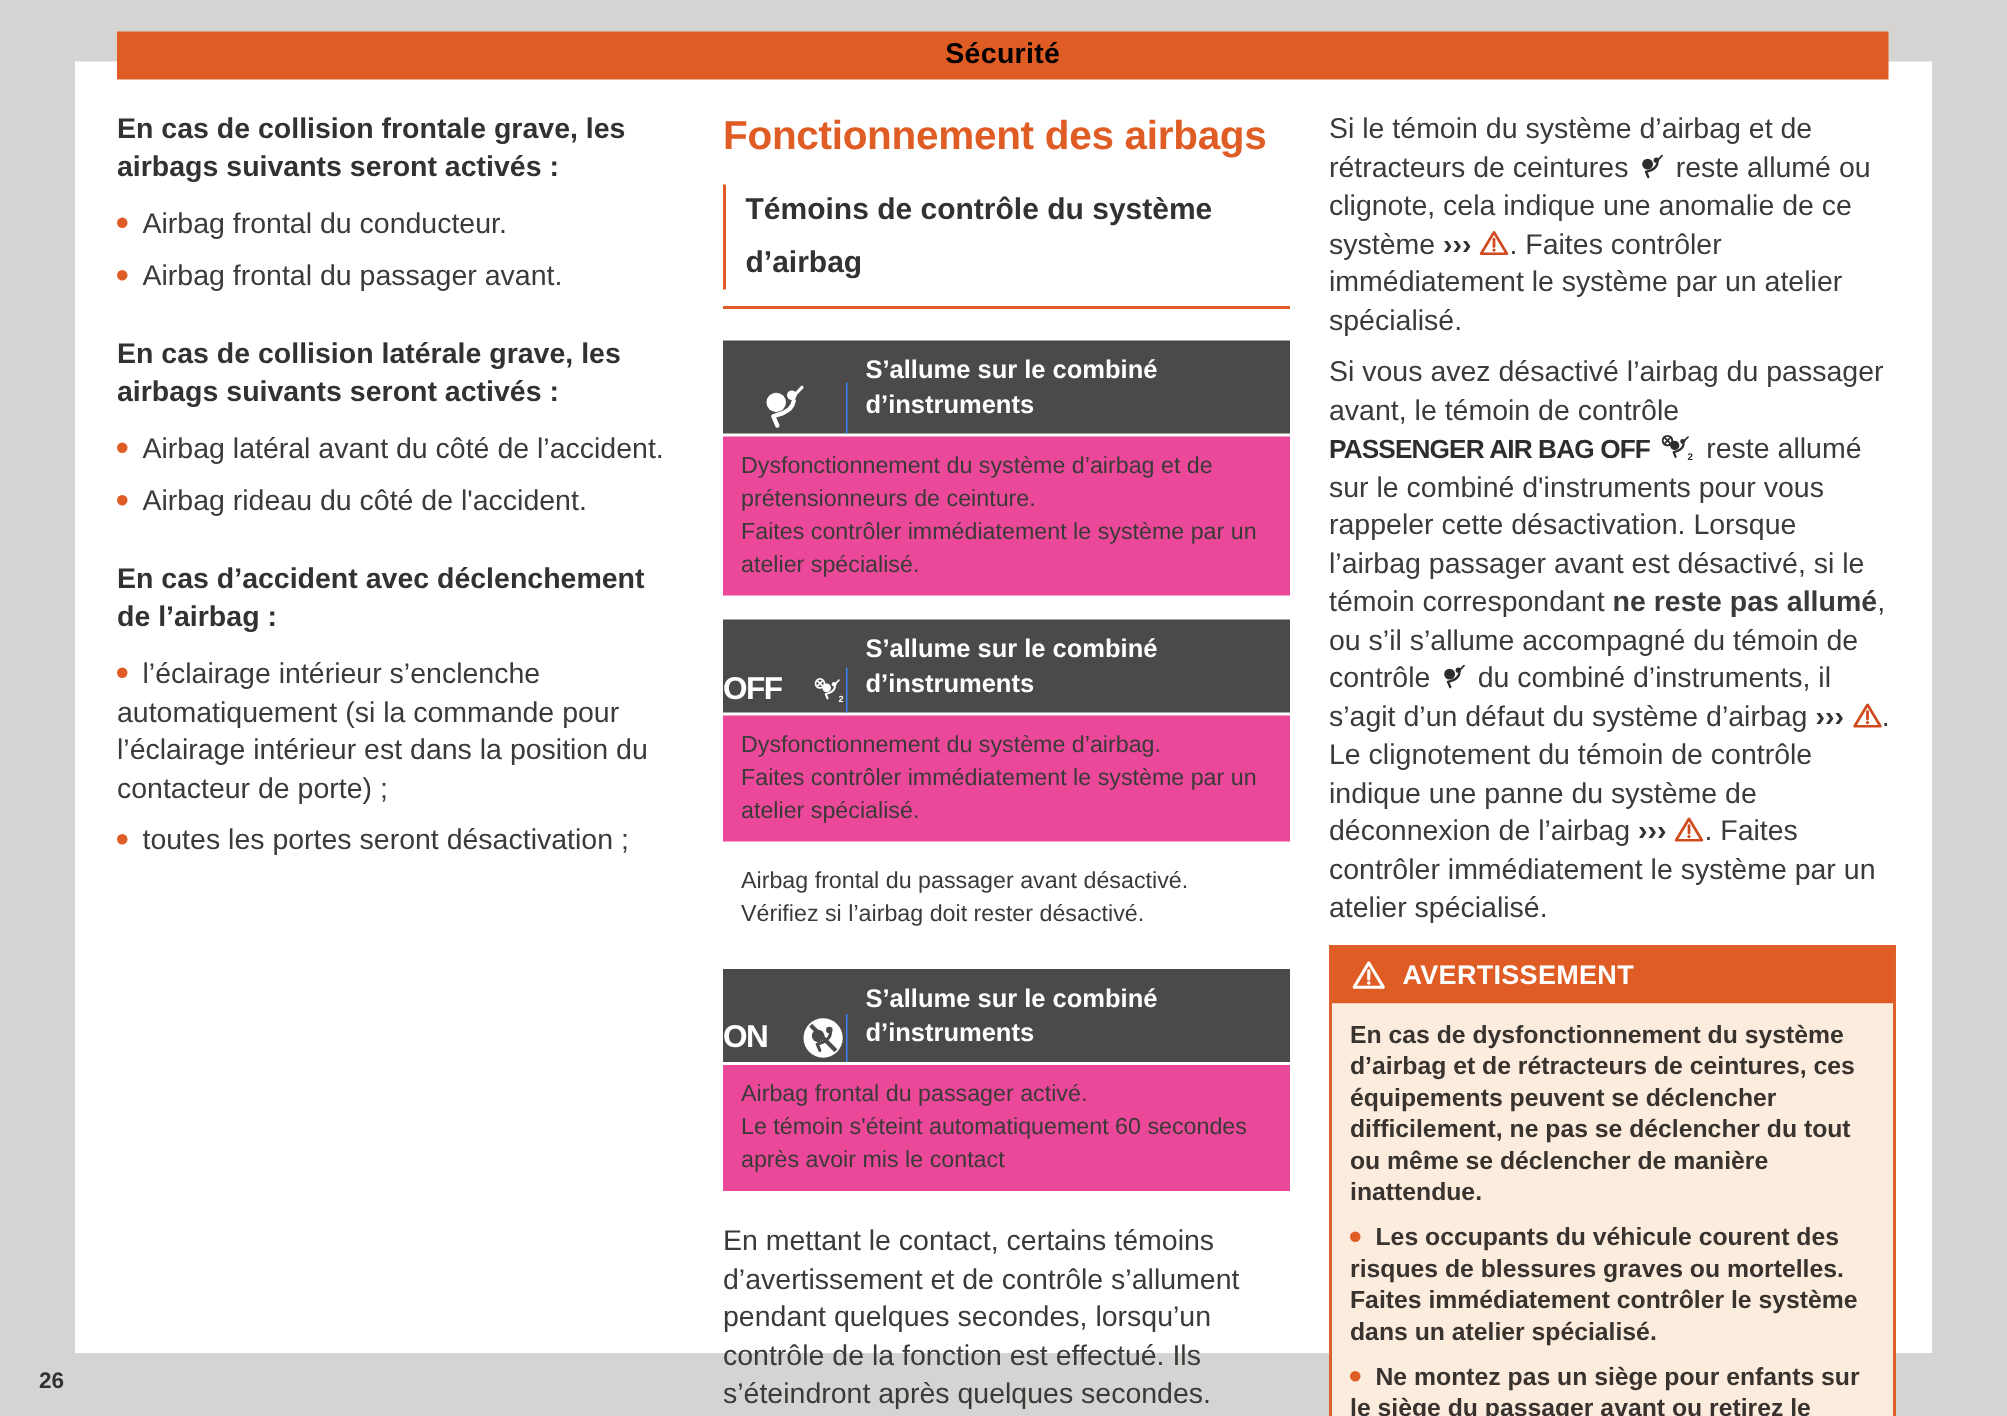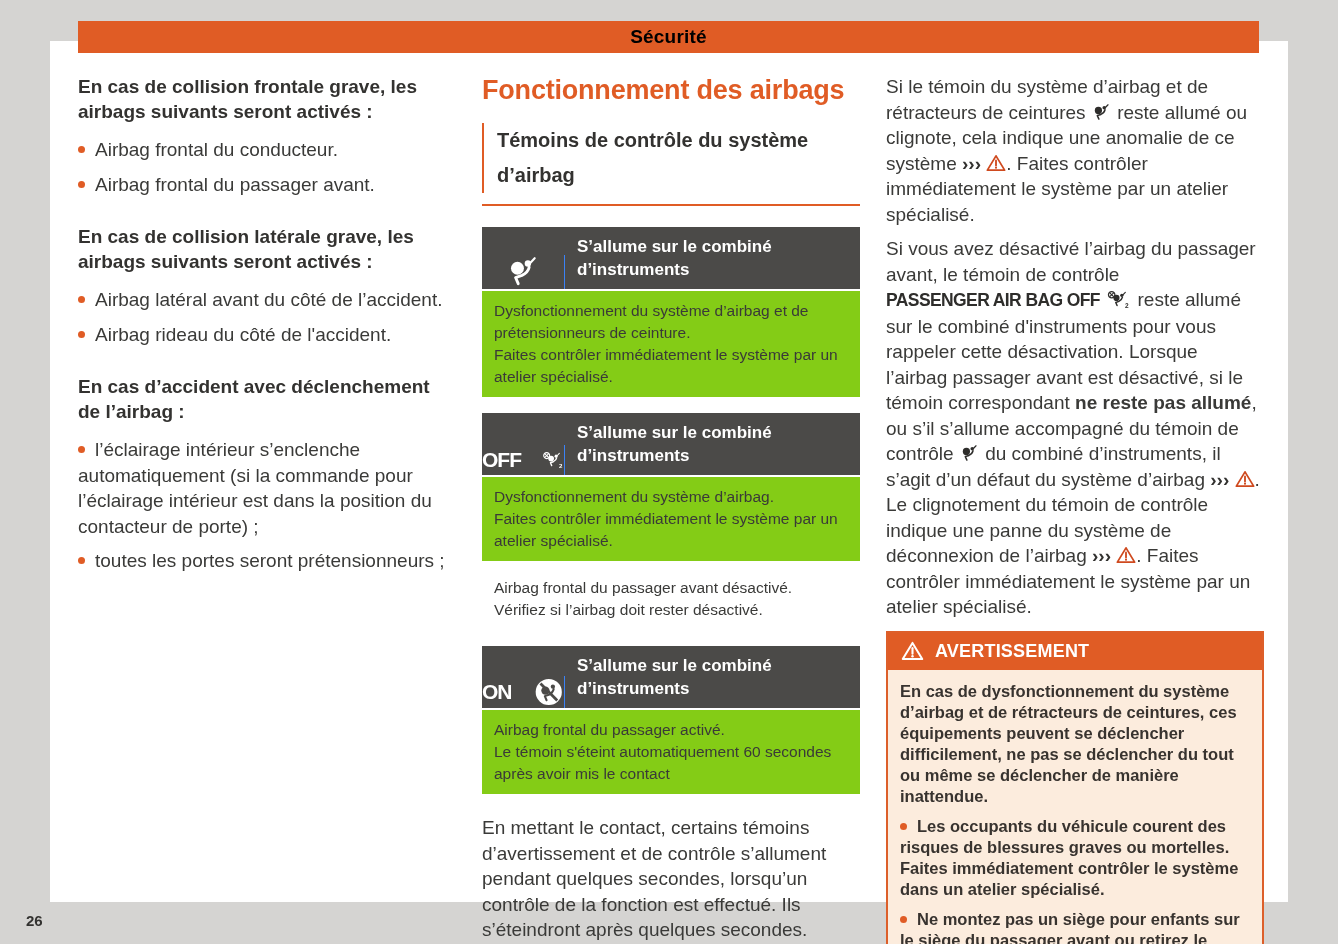--- a/index.html
+++ b/index.html
@@ -30,21 +30,21 @@
 
   
   .main-title{color:#e05c25;font-size:27px;font-weight:bold;line-height:32px;margin:0 0 17px 0;letter-spacing:-.2px;}
   .subtitle-wrap{border-bottom:2px solid #e05c25;padding-bottom:11px;margin-bottom:21px;}
   .subtitle{border-left:2px solid #e05c25;padding-left:13px;font-size:20px;font-weight:bold;line-height:35px;color:#333230;margin:0;}
   .sig-row{margin-bottom:16px;}
   .sig-header{display:flex;align-items:flex-end;background:#4b4a48;color:#ffffff;min-height:62px;}
   .sig-icon{width:82px;display:flex;align-items:center;justify-content:center;gap:21px;border-right:1px solid #3b82f6;flex-shrink:0;}
   .sig-label{font-weight:bold;font-size:21px;letter-spacing:-1px;}
   .sig-text{flex:1;display:flex;align-items:center;padding:8px 12px;font-weight:bold;font-size:17px;line-height:23px;}
-  .note{background:#84cc16;padding:9px 12px;font-size:15.5px;line-height:22px;color:#3a3a38;white-space:pre-line;margin-top:2px;}
+  .note{background:#ec4899;padding:9px 12px;font-size:15.5px;line-height:22px;color:#3a3a38;white-space:pre-line;margin-top:2px;}
   .note.light{background:#ffffff;margin-top:7px;}
   .mid-para{margin-top:21px;}
 
   
   .r-para{margin-bottom:9px;}
   .badge-off{font-weight:bold;font-size:17.5px;letter-spacing:-0.6px;white-space:nowrap;color:#2e2d2b;}
   .tri{width:20px;height:18px;color:#cf4a1f;vertical-align:-2px;}
   .inline-icon{width:21px;height:19px;color:#2e2d2b;vertical-align:-3px;}
   .inline-icon.wide{width:27px;}
 
@@ -109,21 +109,21 @@
     <p class="h-bold">En cas de collision frontale grave, les airbags suivants seront activés :</p>
     <p class="para"><span class="dot"></span><span>Airbag frontal du conducteur.</span></p>
     <p class="para"><span class="dot"></span><span>Airbag frontal du passager avant.</span></p>
 
     <p class="h-bold spaced">En cas de collision latérale grave, les airbags suivants seront activés :</p>
     <p class="para"><span class="dot"></span><span>Airbag latéral avant du côté de l’accident.</span></p>
     <p class="para"><span class="dot"></span><span>Airbag rideau du côté de l'accident.</span></p>
 
     <p class="h-bold spaced">En cas d’accident avec déclenchement de l’airbag :</p>
     <p class="para"><span class="dot"></span><span>l’éclairage intérieur s’enclenche automatiquement (si la commande pour l’éclairage intérieur est dans la position du contacteur de porte) ;</span></p>
-    <p class="para"><span class="dot"></span><span>toutes les portes seront prétensionneurs ;</span></p>
+    <p class="para"><span class="dot"></span><span>toutes les portes seront désactivation ;</span></p>
   </div>
 
   <div class="col">
     <h1 class="main-title">Fonctionnement des airbags</h1>
     <div class="subtitle-wrap">
       <h2 class="subtitle">Témoins de contrôle du système d’airbag</h2>
     </div>
 
     <div class="sig-row">
       <div class="sig-header">

